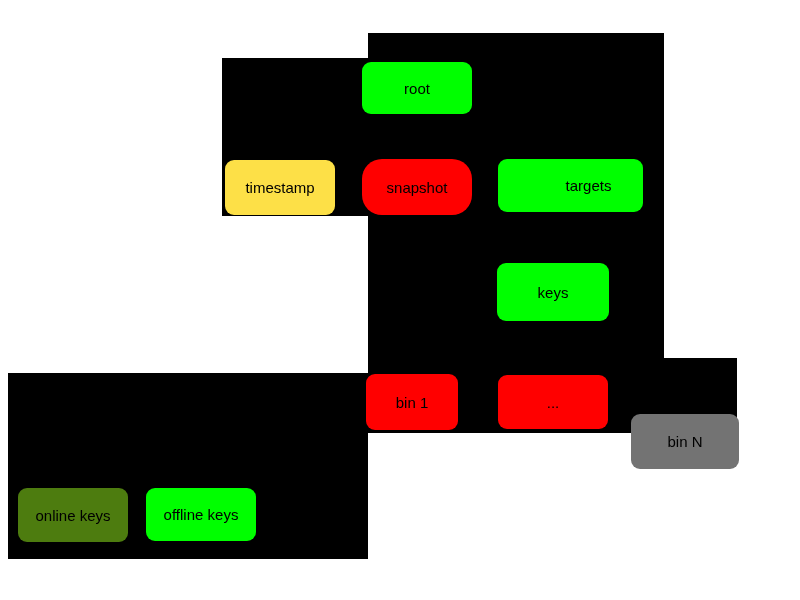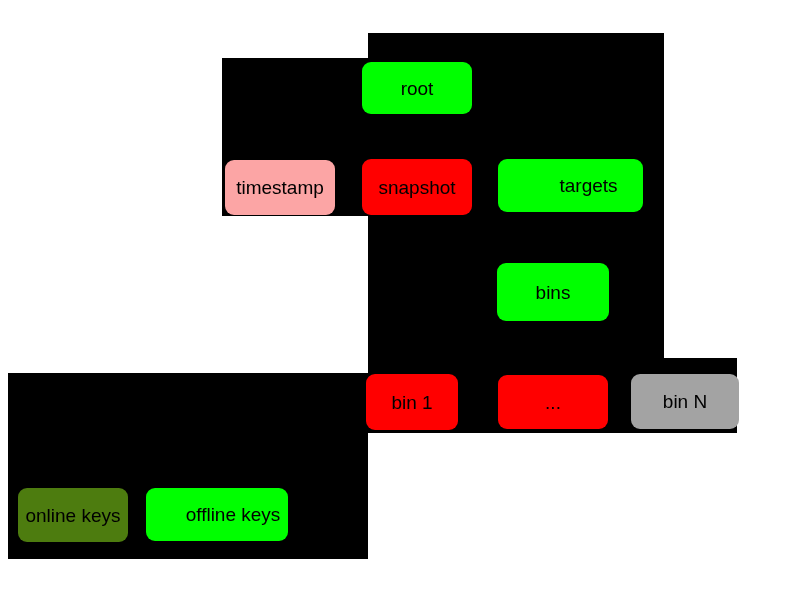--- a/index.html
+++ b/index.html
@@ -18,83 +18,83 @@
   .panel {
     position: absolute;
     background: #000000;
   }
   .node {
     position: absolute;
     border-radius: 9px;
     display: flex;
     align-items: center;
     justify-content: center;
-    font-size: 19px;
+    font-size: 15px;
     color: #000000;
     line-height: 1;
     white-space: nowrap;
   }
 
   
   #panel-center      { left: 368px; top: 33px;  width: 296px; height: 400px; }
   #panel-left        { left: 222px; top: 58px;  width: 146px; height: 158px; }
   #panel-bottom-left { left: 8px;   top: 373px; width: 360px; height: 186px; }
   #panel-right-ext   { left: 664px; top: 358px; width: 73px;  height: 75px; }
 
   
   #node-root         { left: 362px; top: 62px;  width: 110px; height: 52px; }
   #node-timestamp    { left: 225px; top: 160px; width: 110px; height: 55px; }
-  #node-snapshot     { left: 362px; top: 159px; width: 110px; height: 56px; }
+  #node-snapshot     { left: 362px; top: 159px; width: 110px; height: 56px; border-radius: 20px; }
   #node-targets      { left: 498px; top: 159px; width: 109px; height: 53px; padding-left: 36px; }
   #node-bins         { left: 497px; top: 263px; width: 112px; height: 58px; }
   #node-bin-1        { left: 366px; top: 374px; width: 92px; height: 56px; }
   #node-bin-ellipsis { left: 498px; top: 375px; width: 110px; height: 54px; }
   #node-bin-n        { left: 631px; top: 374px; width: 108px; height: 55px; }
   #node-online-keys  { left: 18px;  top: 488px; width: 110px; height: 54px; }
-  #node-offline-keys { left: 146px; top: 488px; width: 110px; height: 53px; padding-left: 32px; }
+  #node-offline-keys { left: 146px; top: 488px; width: 110px; height: 53px; }
 </style>
 </head>
 <body>
 
 <div class="canvas">
 
   <div class="panel" id="panel-center"></div>
   <div class="panel" id="panel-left"></div>
   <div class="panel" id="panel-bottom-left"></div>
   <div class="panel" id="panel-right-ext"></div>
 
   <div class="node" id="node-root" style="background: rgb(0, 255, 0);">
     <span>root</span>
   </div>
 
-  <div class="node" id="node-timestamp" style="background: #fca5a5;">
+  <div class="node" id="node-timestamp" style="background: #fde047;">
     <span>timestamp</span>
   </div>
 
   <div class="node" id="node-snapshot" style="background: rgb(255, 0, 0);">
     <span>snapshot</span>
   </div>
 
   <div class="node" id="node-targets" style="background: rgb(0, 255, 0);">
     <span>targets</span>
   </div>
 
   <div class="node" id="node-bins" style="background: rgb(0, 255, 0);">
-    <span>bins</span>
+    <span>keys</span>
   </div>
 
   <div class="node" id="node-bin-1" style="background: rgb(255, 0, 0);">
     <span>bin 1</span>
   </div>
 
   <div class="node" id="node-bin-ellipsis" style="background: rgb(255, 0, 0);">
     <span>...</span>
   </div>
 
-  <div class="node" id="node-bin-n" style="background: #a3a3a3;">
+  <div class="node" id="node-bin-n" style="background: #737373; margin-top: 40px;">
     <span>bin N</span>
   </div>
 
   <div class="node" id="node-online-keys" style="background: #4d7c0f;">
     <span>online keys</span>
   </div>
 
   <div class="node" id="node-offline-keys" style="background: rgb(0, 255, 0);">
     <span>offline keys</span>
   </div>

